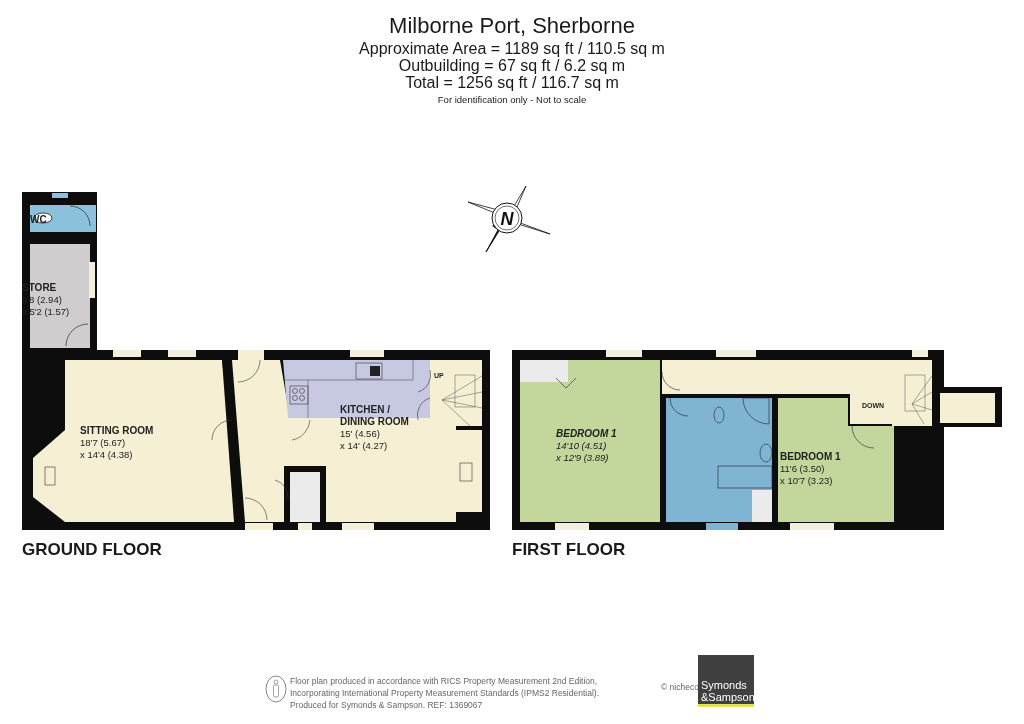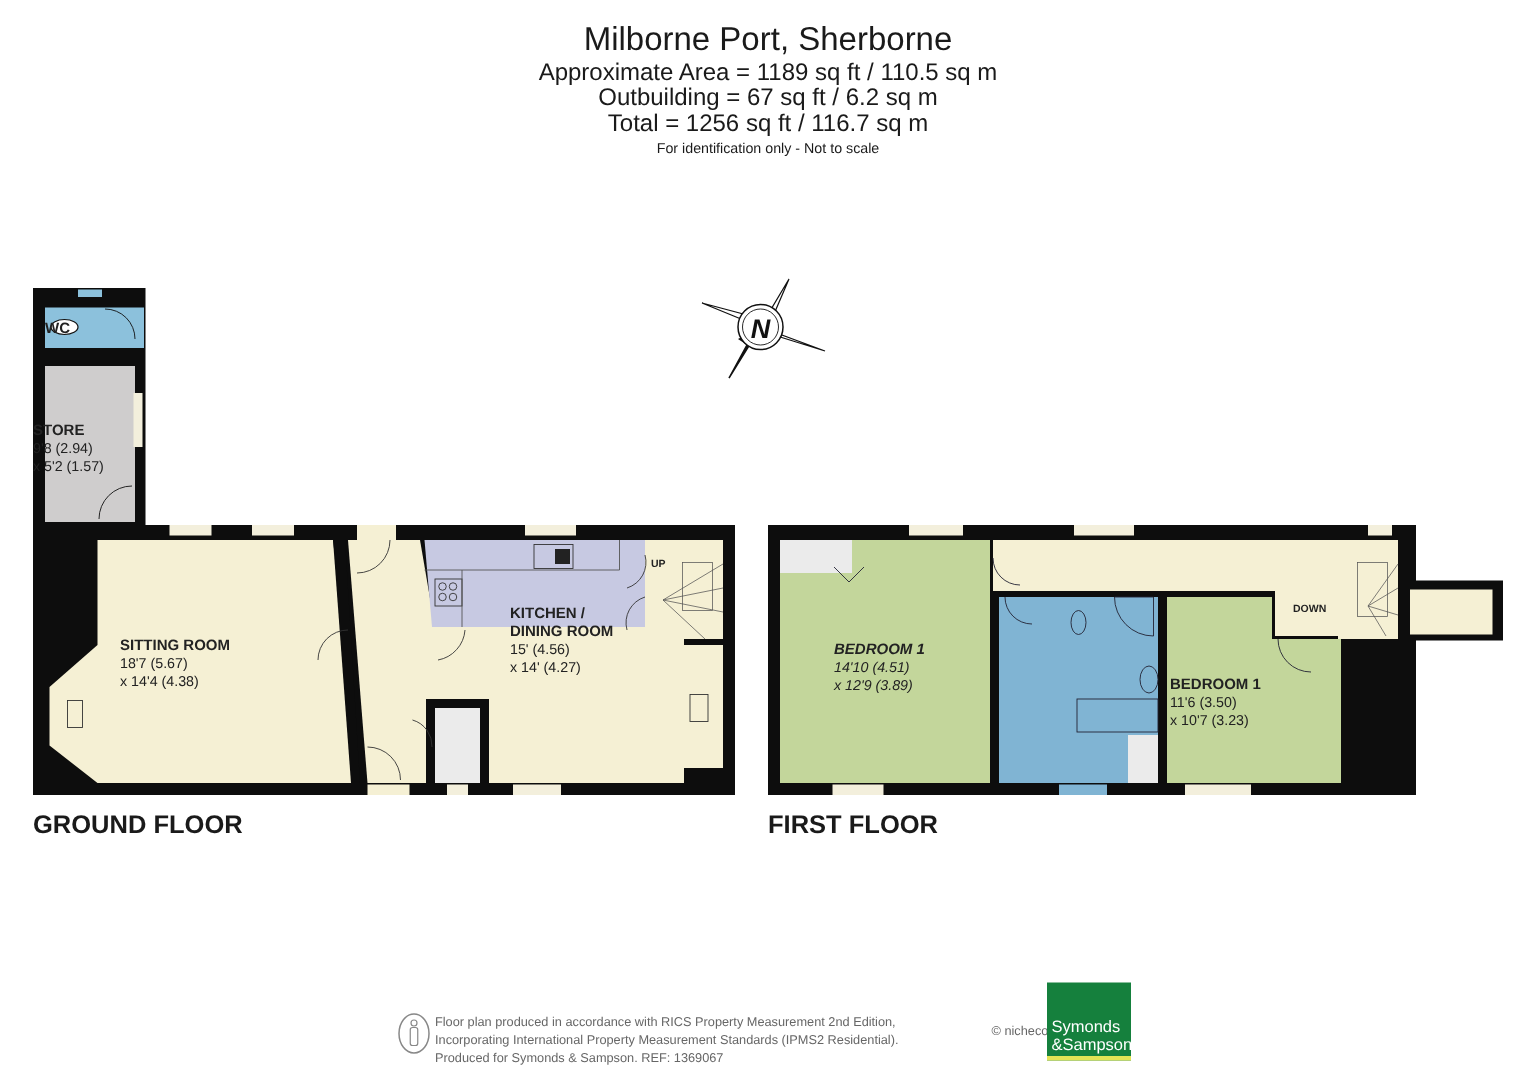--- a/index.html
+++ b/index.html
@@ -8,21 +8,21 @@
   .abs { position:absolute; }
   .header { position:absolute; left:0; top:12px; width:1024px; text-align:center; }
   .title { font-size:22px; font-weight:normal; margin:0; line-height:28px; }
   .area-line { font-size:16px; line-height:17px; }
   .disclaimer { font-size:9.5px; line-height:14px; margin-top:2px; }
   .room-label { position:absolute; text-align:left; font-size:9.5px; line-height:12px; color:#222; }
   .room-label .name { font-weight:bold; font-size:10px; }
   .floor-label { position:absolute; font-weight:bold; font-size:17px; }
   .footer-text { position:absolute; left:290px; top:675px; font-size:8.5px; line-height:12px; color:#666; }
   .copyright { position:absolute; left:625px; top:682px; font-size:8.5px; color:#666;padding-left:36px; }
-  .logo { position:absolute; left:698px; top:655px; width:56px; height:52px; background:#15803d;
+  .logo { position:absolute; left:698px; top:655px; width:56px; height:52px; background:#404040;
           border-bottom:3px solid #e2e455; box-sizing:border-box; }
   .logo span { position:absolute; left:3px; color:#fff; font-size:11px; line-height:12px; }
   svg text { font-family:"Liberation Sans", sans-serif; }
 </style>
 </head>
 <body>
 
 <div class="header">
   <div class="title">Milborne Port, Sherborne</div>
   <div class="area-line">Approximate Area = 1189 sq ft / 110.5 sq m</div>

